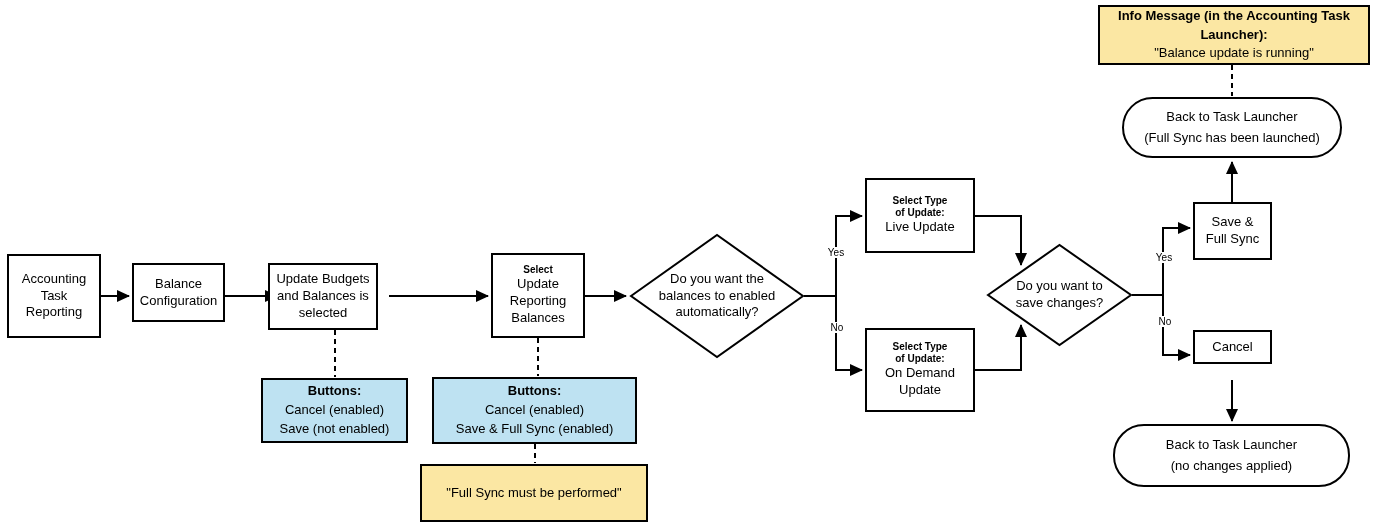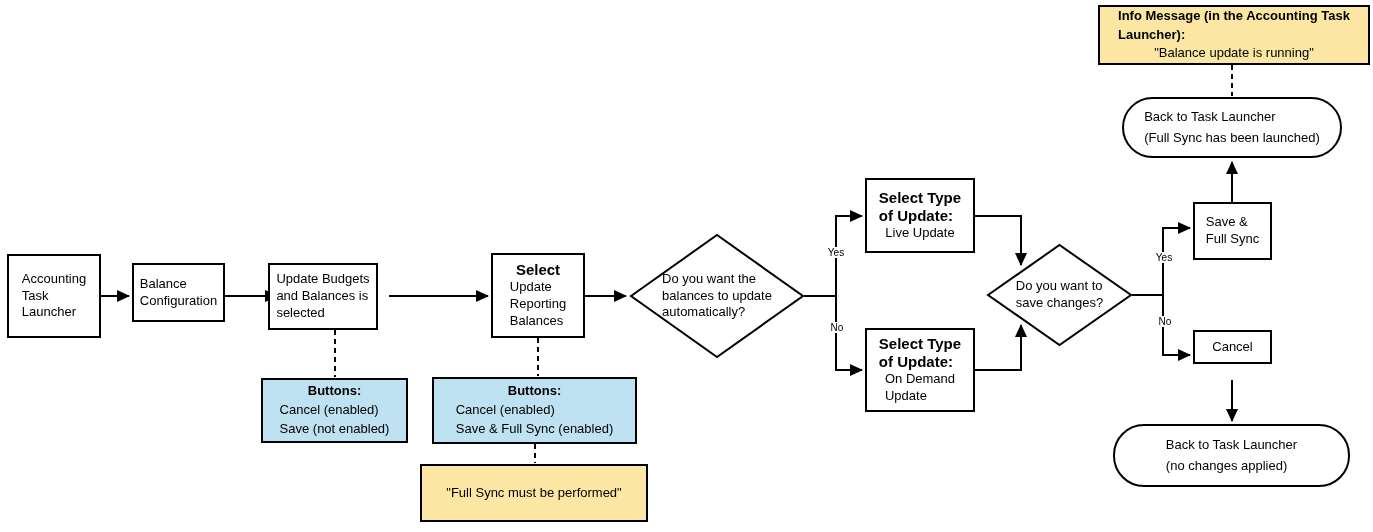--- a/index.html
+++ b/index.html
@@ -18,30 +18,31 @@
     overflow:hidden;
   }
   #connectors{position:absolute;left:0;top:0;z-index:0;}
   #connectors path{stroke:var(--line);stroke-width:2;fill:none;}
   #connectors path.dashed{stroke-dasharray:5 4;}
   .node{
     position:absolute;
     box-sizing:border-box;
     display:flex;flex-direction:column;
     align-items:center;justify-content:center;
+    text-align:center;
     font-size:13px;line-height:1.3;
     white-space:pre-line;
     z-index:1;
   }
   .rect{background:var(--node-fill);border:2px solid var(--line);}
   .stadium{background:var(--node-fill);border:2px solid var(--line);border-radius:31px;line-height:1.55;}
   .note-yellow{background:var(--note-yellow);border:2px solid var(--line);line-height:1.45;}
   .note-blue{background:var(--note-blue);border:2px solid var(--line);line-height:1.45;}
   .node .title{font-weight:bold;}
-  .node .title.big{font-size:15px;line-height:1.2;}
+  .node .title.big{font-size:10px;line-height:1.2;}
   .diamond{background:transparent;border:none;}
   .diamond-shape{position:absolute;left:0;top:0;}
   .diamond-shape polygon{fill:var(--node-fill);stroke:var(--line);stroke-width:2;}
   .diamond-label{position:relative;z-index:1;}
   .edge-label{
     position:absolute;z-index:2;
     background:#fff;padding:0 2px;
     font-size:10px;line-height:1.1;
     text-align:center;
   }
@@ -79,21 +80,21 @@
 
     <path class="dashed" d="M335,330 L335,377"></path>
     <path class="dashed" d="M538,338 L538,376"></path>
     <path class="dashed" d="M535,444 L535,463"></path>
     <path class="dashed" d="M1232,65 L1232,96"></path>
   </svg>
 
   <div class="node rect" style="left:7px;top:254px;width:94px;height:84px;">
     <span>Accounting
 Task
-Launcher</span>
+Reporting</span>
   </div>
 
   <div class="node rect" style="left:132px;top:263px;width:93px;height:59px;">
     <span>Balance
 Configuration</span>
   </div>
 
   <div class="node rect" style="left:268px;top:263px;width:110px;height:67px;">
     <span>Update Budgets
 and Balances is
@@ -105,21 +106,21 @@
     <span>Update
 Reporting
 Balances</span>
   </div>
 
   <div class="node diamond" style="left:629px;top:233px;width:176px;height:126px;">
     <svg class="diamond-shape" width="176" height="126" viewBox="0 0 176 126">
       <polygon points="2,63 88,2 174,63 88,124"></polygon>
     </svg>
     <div class="diamond-label">Do you want the
-balances to update
+balances to enabled
 automatically?</div>
   </div>
 
   <div class="node rect" style="left:865px;top:178px;width:110px;height:75px;">
     <span class="title big">Select Type
 of Update:</span>
     <span>Live Update</span>
   </div>
 
   <div class="node rect" style="left:865px;top:328px;width:110px;height:84px;">

